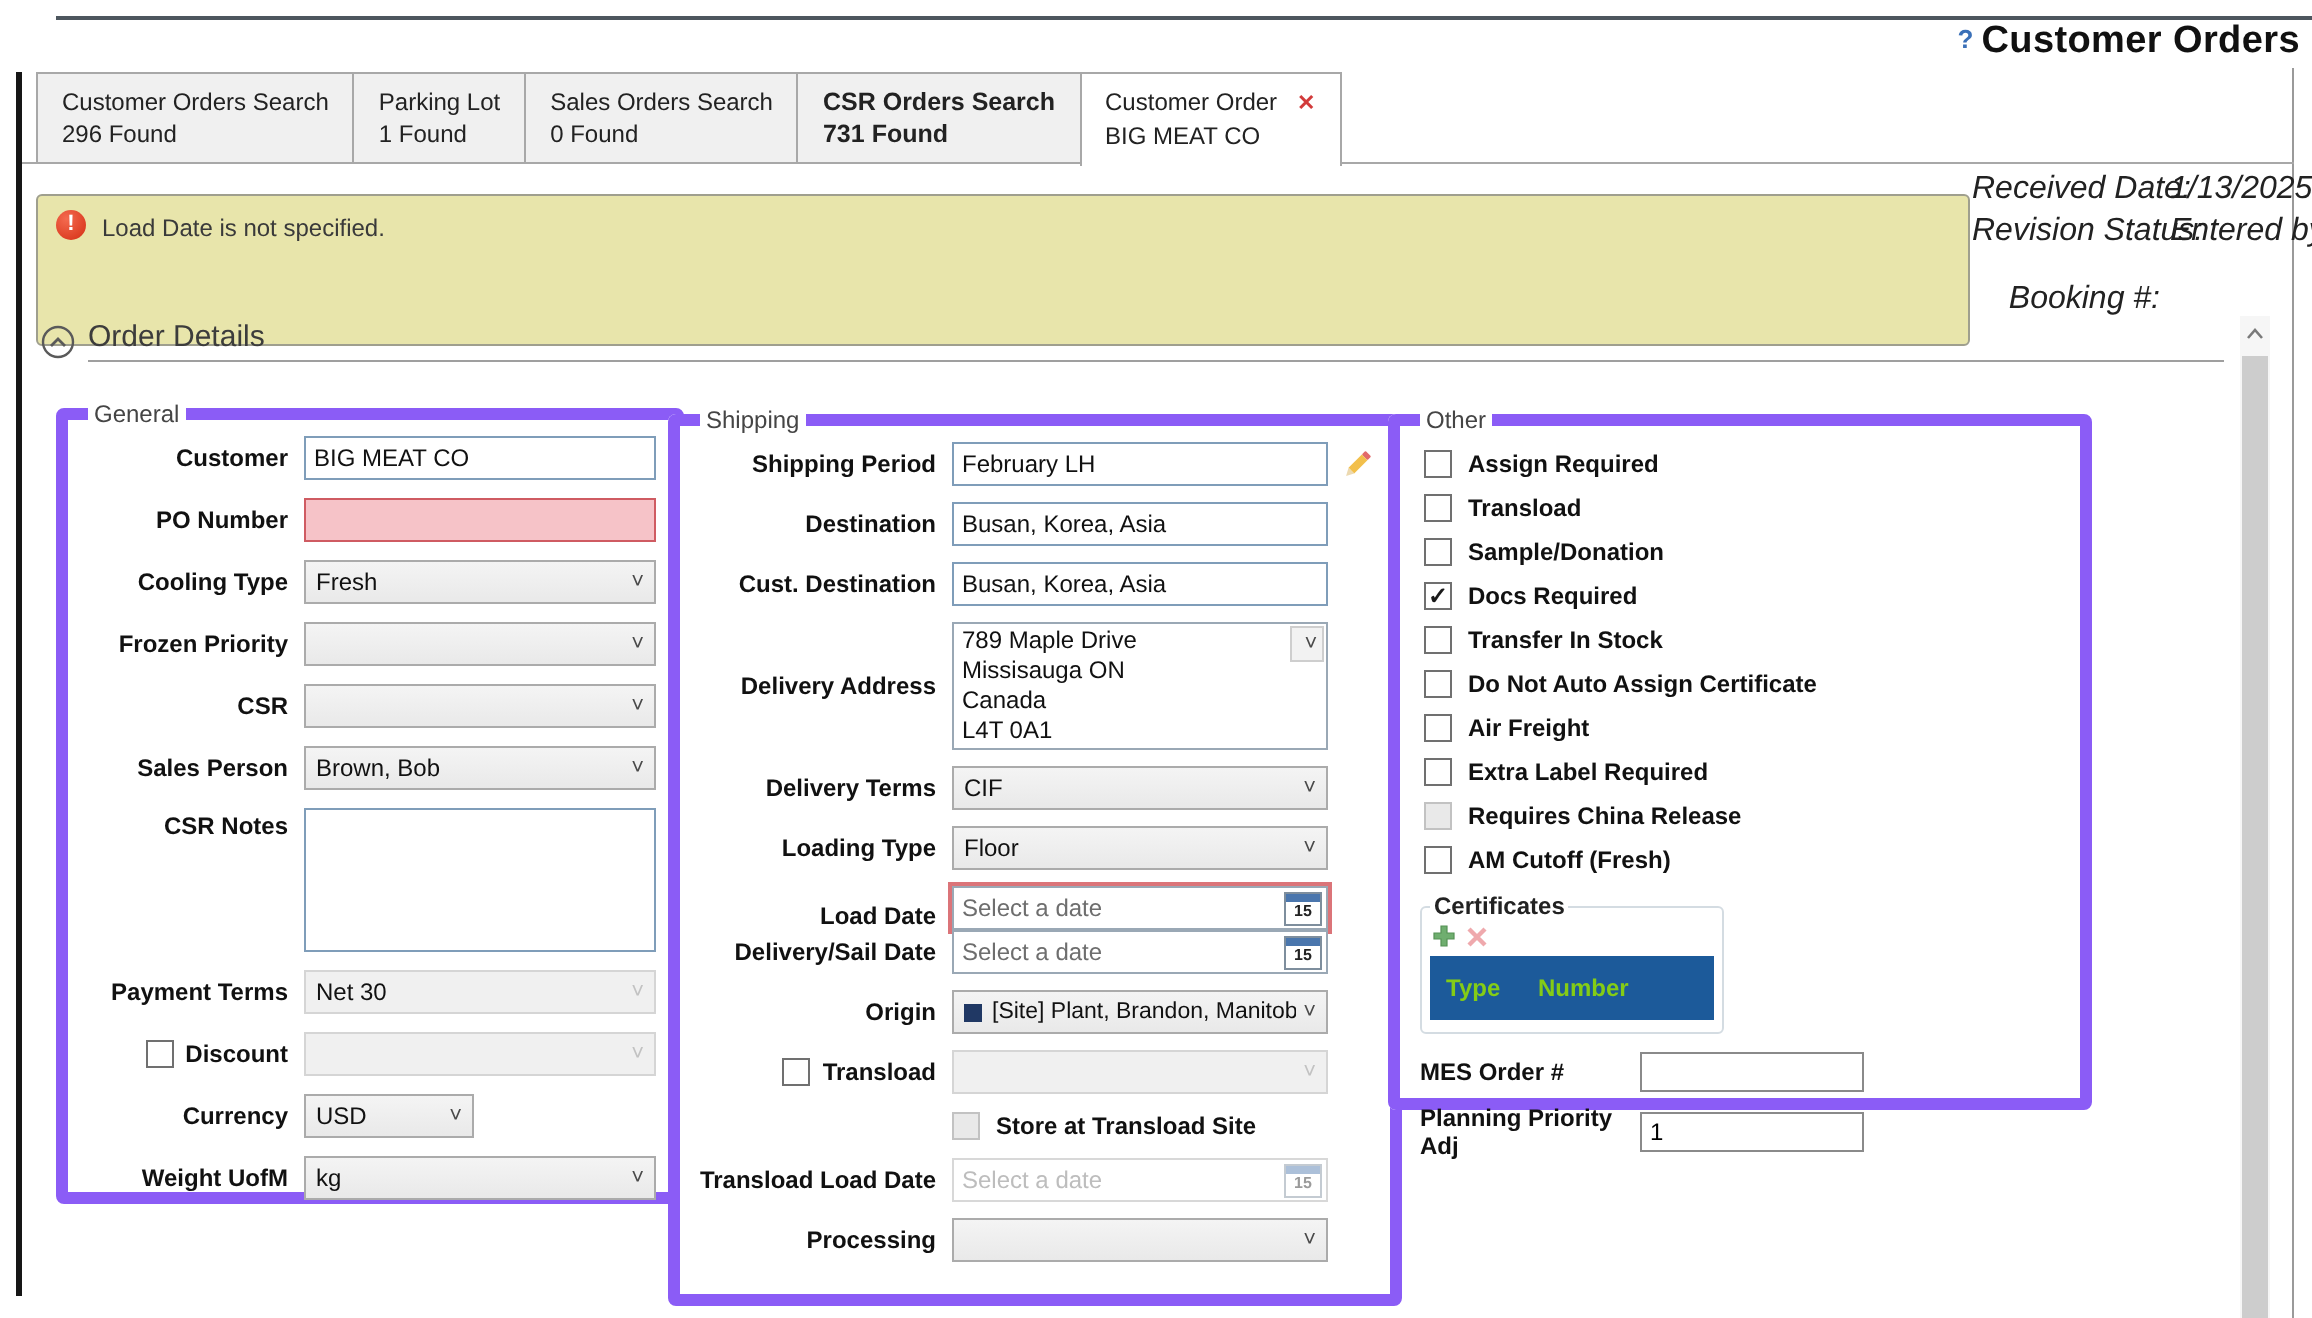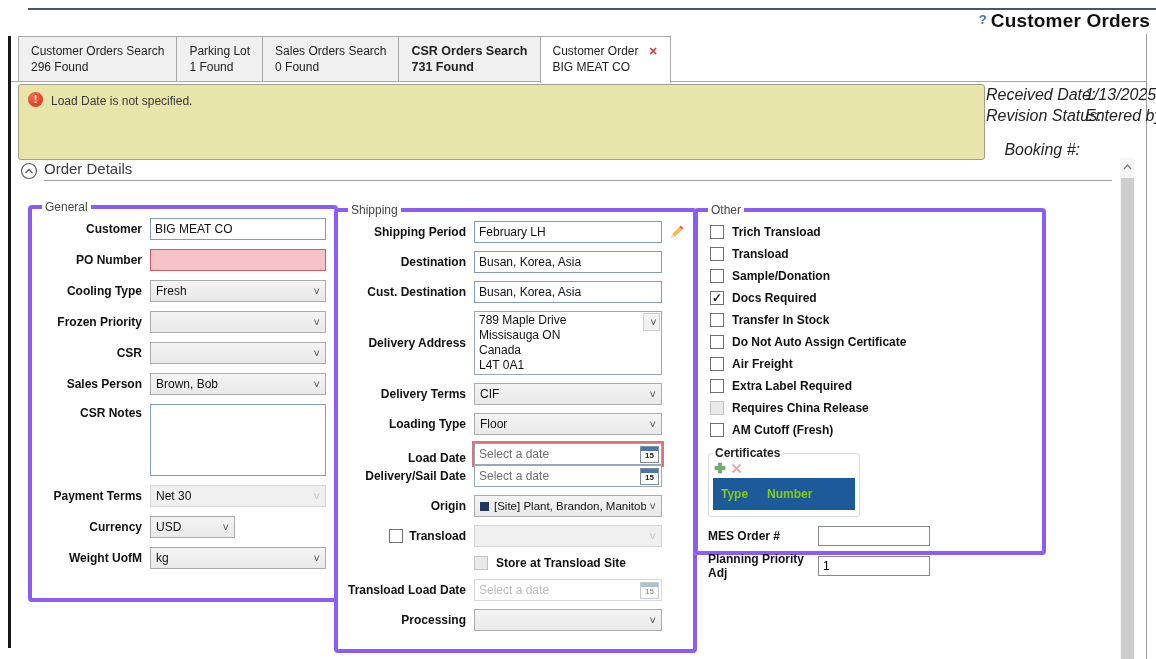--- a/index.html
+++ b/index.html
@@ -22,21 +22,21 @@
   .tab{background:#f0f0f0;border:1px solid #a8a8a8;margin-left:-1px;padding:6px 12px;
        height:46px;box-sizing:border-box;font-size:12px;color:#222;cursor:default;}
   .tab:first-child{margin-left:0;}
   .tab .t1,.tab .t2{line-height:16px;white-space:nowrap;}
   .tab.bold{font-weight:bold;font-size:12.5px;}
   .tab.active{background:#fff;height:47px;border-bottom:none;z-index:3;position:relative;}
   .close{color:#d23b3b;margin-left:10px;font-weight:bold;font-size:11px;}
   .stripline{position:absolute;left:11px;right:9px;top:81px;height:1px;background:#a8a8a8;z-index:1;}
 
   
-  .banner{position:absolute;left:18px;top:84px;width:967px;height:76px;background:#e8e5ab;
+  .banner{position:absolute;left:18px;top:97px;width:967px;height:76px;background:#e8e5ab;
           border:1px solid #9f9f8e;border-radius:3px;box-sizing:border-box;}
   .warnicon{position:absolute;left:9px;top:7px;width:15px;height:15px;border-radius:50%;
             background:radial-gradient(circle at 35% 30%, #f46a4f, #d42e14);
             color:#fff;font-weight:bold;font-size:11px;line-height:15px;text-align:center;}
   .warnicon::after{content:"!";}
   .bmsg{position:absolute;left:32px;top:9px;font-size:12px;color:#3a3a3a;}
 
   
   .info{position:absolute;left:986px;top:86px;width:164px;display:grid;
         grid-template-columns:94px auto;column-gap:5px;row-gap:3px;
@@ -50,21 +50,21 @@
   .collapse-icon{width:18px;height:18px;flex-shrink:0;cursor:pointer;}
   .sh-line{flex:1;border-bottom:1px solid #9f9f9f;padding-bottom:2px;}
   .sh-title{font-size:15px;color:#3c3c3c;}
 
   
   .scrollbar{position:absolute;left:1120px;top:158px;width:15px;bottom:0;background:#f6f6f6;}
   .sb-arrow{height:18px;display:flex;align-items:center;justify-content:center;}
   .sb-thumb{position:absolute;top:20px;left:1px;right:1px;bottom:0;background:#cdcdcd;}
 
   
-  fieldset.group{position:absolute;border:4px solid #8b5cf6;border-radius:4px;margin:0;
+  fieldset.group{position:absolute;border:6px solid #8b5cf6;border-radius:4px;margin:0;
                  padding:4px 8px 0 8px;box-sizing:border-box;background:#fff;}
   fieldset.group>legend{font-size:12px;color:#454545;padding:0 3px;margin-left:2px;}
   #general{left:28px;top:200px;width:296px;height:402px;}
   #shipping{left:334px;top:203px;width:342px;height:450px;}
   #other{left:694px;top:203px;width:352px;height:352px;}
 
   .frow{display:flex;align-items:center;margin-bottom:9px;}
   #shipping .frow{margin-bottom:8px;}
   .flabel{font-weight:bold;font-size:12px;color:#111;text-align:right;margin-right:8px;flex-shrink:0;white-space:nowrap;}
   #general .flabel,#general .flabel-box{width:102px;}
@@ -253,20 +253,30 @@
     <textarea class="txt ctrl" style=""></textarea>
   </div>
   <div class="frow">
     <span class="flabel">Payment Terms</span>
     <div class="wpf-select ctrl disabled">
       <span class="sv">Net 30</span>
         <span class="chev"></span>
     </div>
   </div>
   <div class="frow">
+    <span class="flabel-box">
+      <span class="cb"></span>
+      <span class="flabel">Discount</span>
+    </span>
+    <div class="wpf-select ctrl disabled">
+      <span class="sv"></span>
+        <span class="chev"></span>
+    </div>
+  </div>
+  <div class="frow">
     <span class="flabel">Currency</span>
     <div class="wpf-select ctrl w85">
       <span class="sv">USD</span>
         <span class="chev"></span>
     </div>
   </div>
   <div class="frow">
     <span class="flabel">Weight UofM</span>
     <div class="wpf-select ctrl">
       <span class="sv">kg</span>
@@ -384,21 +394,21 @@
         <span class="chev"></span>
     </div>
   </div>
 </fieldset>
 
 <fieldset class="group" id="other">
   <legend>Other</legend>
 
   <div class="orow">
       <span class="cb"></span>
-      <span class="olabel">Trich Transload</span>
+      <span class="olabel">Assign Required</span>
     </div>
   <div class="orow">
       <span class="cb"></span>
       <span class="olabel">Transload</span>
     </div>
   <div class="orow">
       <span class="cb"></span>
       <span class="olabel">Sample/Donation</span>
     </div>
   <div class="orow">

